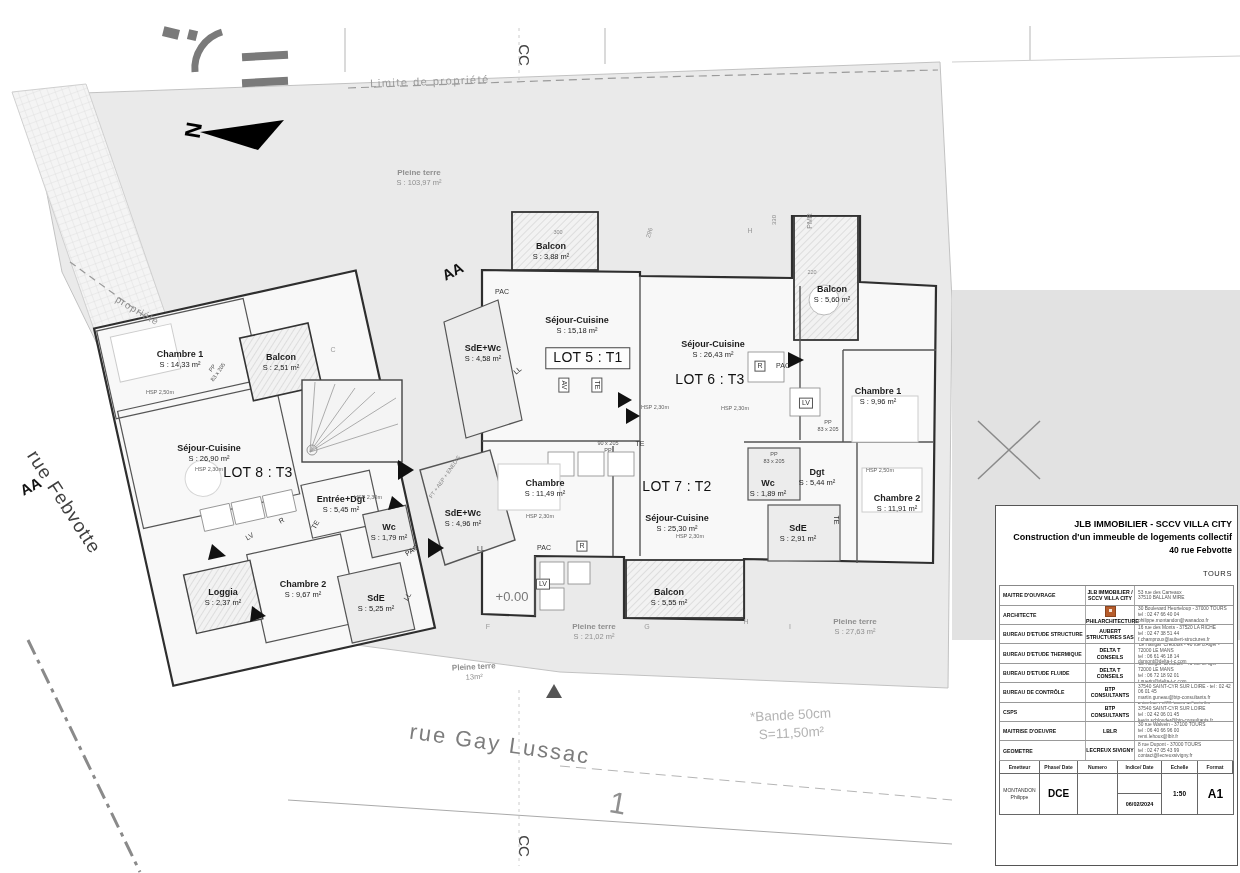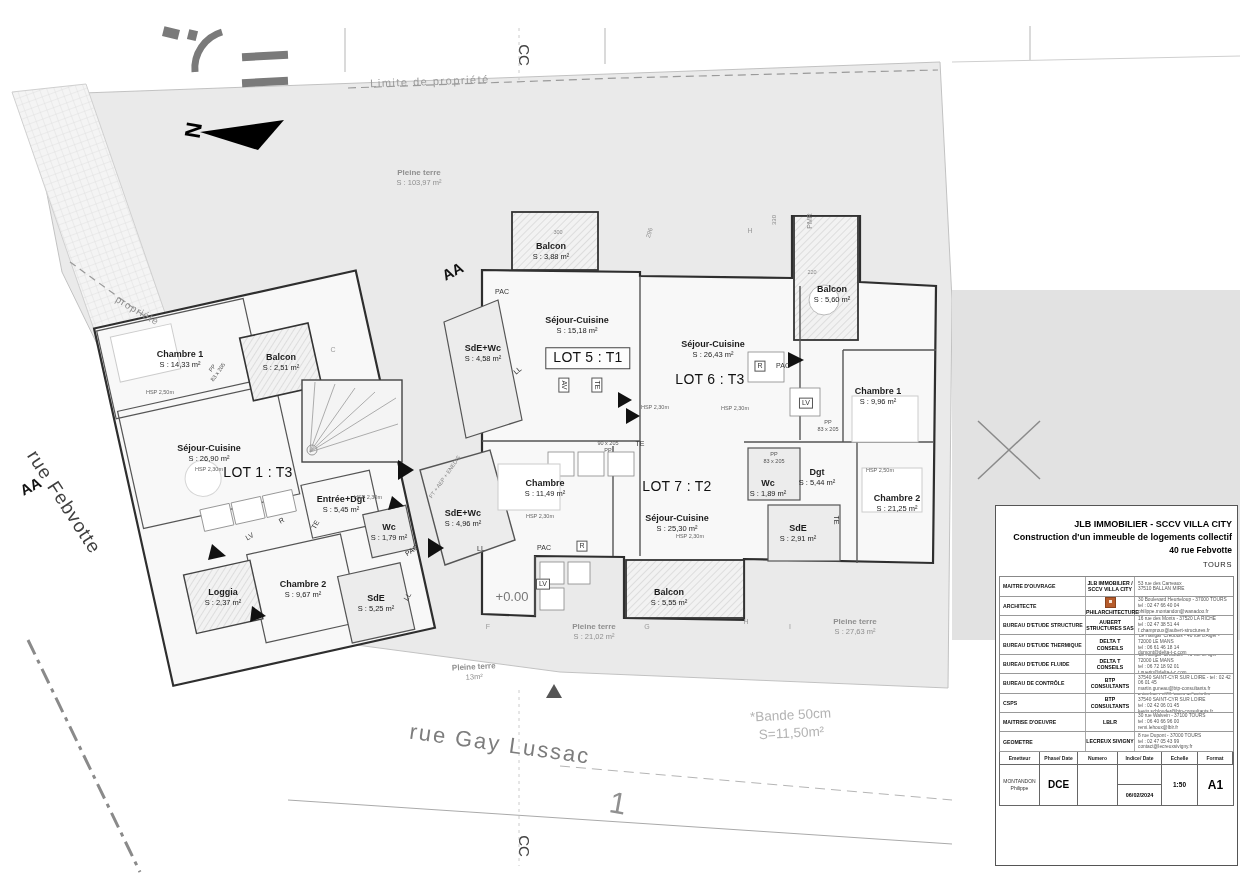--- a/index.html
+++ b/index.html
@@ -19,21 +19,21 @@
   .hsp{font-size:5.5px;color:#666;}
   .dim{font-size:6px;color:#888;}
   .grid{font-size:7px;color:#999;}
   .pp{font-size:5.5px;color:#555;line-height:1.2;}
   
   .tb{position:absolute;left:995px;top:505px;width:243px;height:361px;background:#fff;
       border:1.4px solid #555;box-sizing:border-box;padding:3px;}
   .tb-head{text-align:right;padding:9px 2px 7px;}
   .tb-t1{font-size:9px;font-weight:700;line-height:1.4;}
   .tb-t2{font-size:8.5px;font-weight:700;margin-top:2px;}
-  .tb-t3{font-size:7.5px;margin-top:5px;letter-spacing:.6px;color:#222;}
+  .tb-t3{font-size:7.5px;margin-top:14px;letter-spacing:.6px;color:#222;}
   .tb-rows{border:1px solid #888;border-bottom:none;}
   .tb-row{display:flex;align-items:center;height:19.4px;border-bottom:1px solid #999;
           overflow:hidden;box-sizing:border-box;}
   .c-role{width:82px;font-size:5.2px;font-weight:700;padding-left:3px;color:#111;}
   .c-co{width:48px;align-self:stretch;display:flex;flex-direction:column;justify-content:center;
         font-size:5.2px;font-weight:700;text-align:center;border-left:1px solid #aaa;
         border-right:1px solid #aaa;line-height:1.2;}
   .c-det{flex:1;font-size:4.8px;color:#555;padding-left:3px;line-height:1.22;}
   .logo{width:9px;height:9px;background:#b65c2b;border:1px solid #8a441f;margin:0 auto 1px;}
   .logo div{width:3px;height:3px;background:#f4e5d8;margin:2px auto;}
@@ -247,21 +247,21 @@
 <div class="lbl grid" style="left:647px;top:627px;">G</div>
 <div class="lbl grid" style="left:746px;top:622px;">H</div>
 <div class="lbl grid" style="left:790px;top:627px;">I</div>
 <div class="lbl grid" style="left:750px;top:231px;">H</div>
 <div class="lbl" style="left:512px;top:597px;font-size:13px;color:#777;">+0.00</div>
 <div class="lbl" style="left:445px;top:477px;transform:translate(-50%,-50%) rotate(-55deg);font-size:5.5px;color:#888;">FT + AEP + ENEDIS</div>
 
 <div class="lbl lot lotbox" style="left:576px;top:358px;">LOT 5 : T1</div>
 <div class="lbl lot" style="left:710px;top:380px;">LOT 6 : T3</div>
 <div class="lbl lot" style="left:677px;top:487px;">LOT 7 : T2</div>
-<div class="lbl lot" style="left:258px;top:473px;">LOT 1 : T3</div>
+<div class="lbl lot" style="left:258px;top:473px;">LOT 8 : T3</div>
 
 <div class="lbl rm" style="left:551px;top:251px;">
   <div class="n">Balcon</div>
       <div class="a">S : 3,88 m²</div>
     </div>
 <div class="lbl rm" style="left:577px;top:325px;">
   <div class="n">Séjour-Cuisine</div>
       <div class="a">S : 15,18 m²</div>
     </div>
 <div class="lbl rm" style="left:483px;top:353px;">
@@ -288,21 +288,21 @@
 <div class="lbl rm" style="left:768px;top:488px;">
   <div class="n">Wc</div>
       <div class="a">S : 1,89 m²</div>
     </div>
 <div class="lbl rm" style="left:798px;top:533px;">
   <div class="n">SdE</div>
       <div class="a">S : 2,91 m²</div>
     </div>
 <div class="lbl rm" style="left:897px;top:503px;">
   <div class="n">Chambre 2</div>
-      <div class="a">S : 21,25 m²</div>
+      <div class="a">S : 11,91 m²</div>
     </div>
 
 <div class="lbl rm" style="left:545px;top:488px;">
   <div class="n">Chambre</div>
       <div class="a">S : 11,49 m²</div>
     </div>
 <div class="lbl rm" style="left:463px;top:518px;">
   <div class="n">SdE+Wc</div>
       <div class="a">S : 4,96 m²</div>
     </div>

